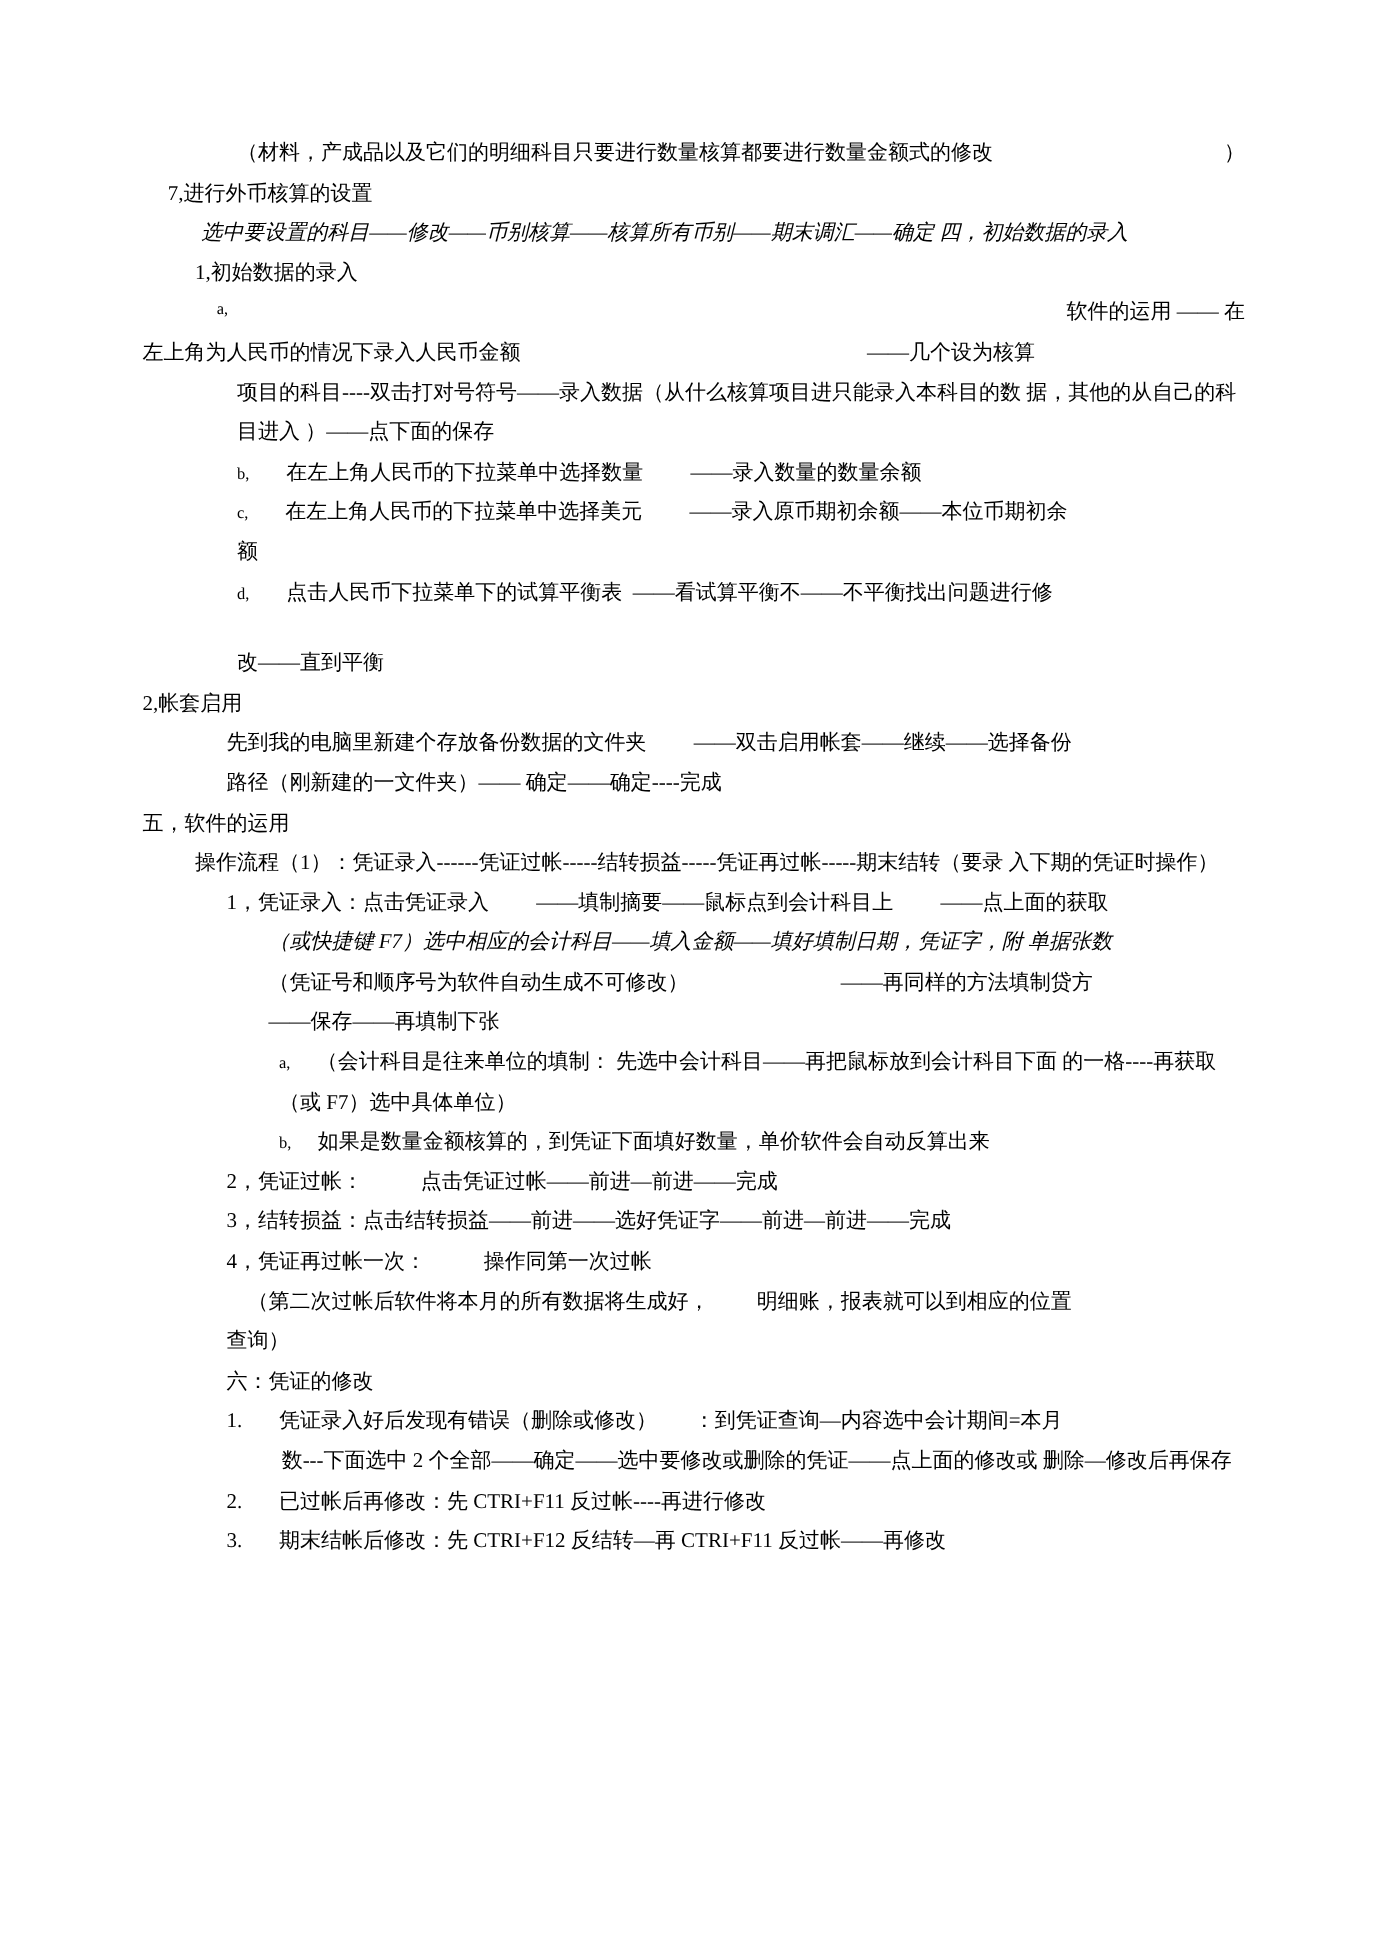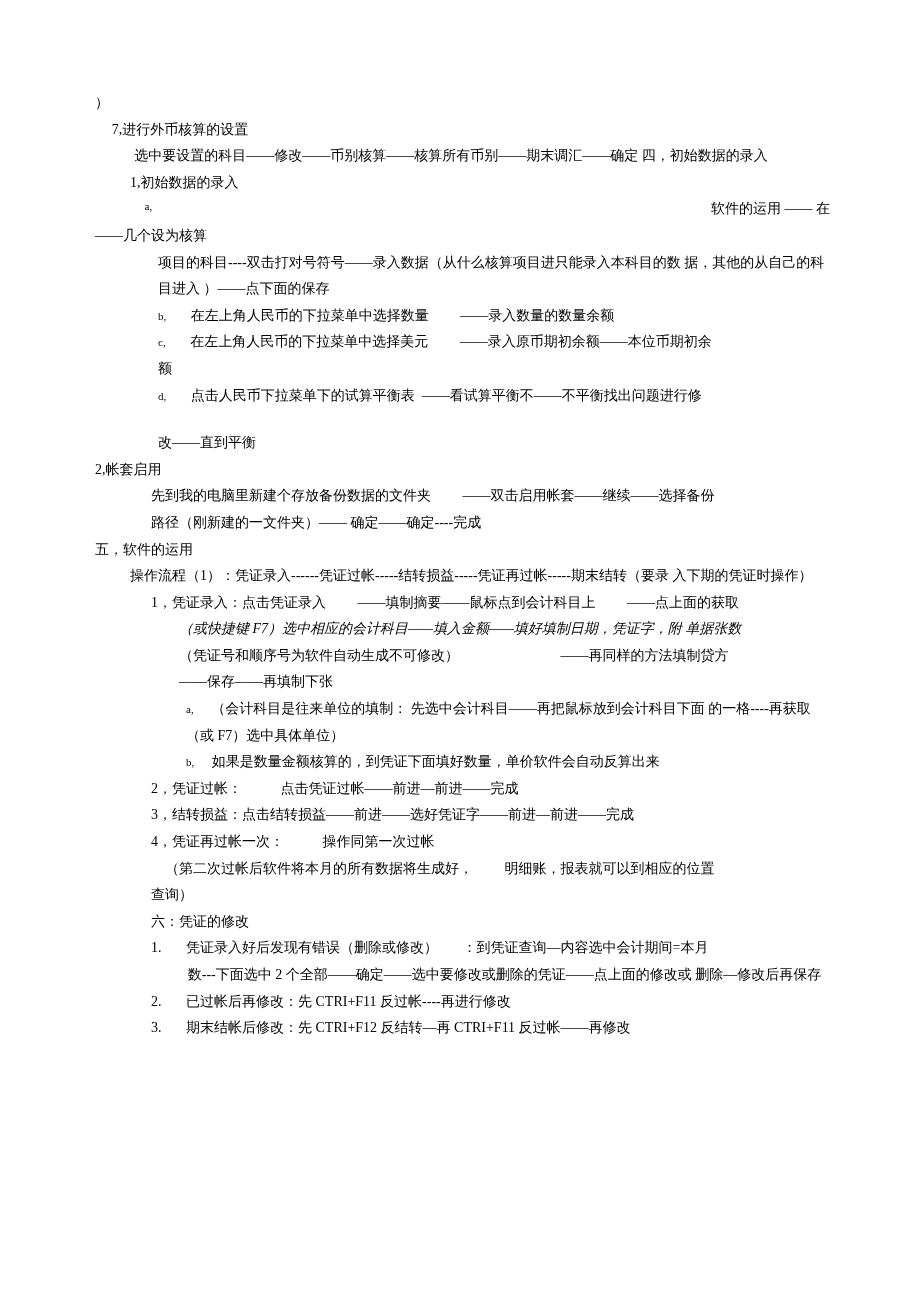--- a/index.html
+++ b/index.html
@@ -18,35 +18,37 @@
   .indent-2 { padding-left: 2.5em; }
   .indent-3 { padding-left: 4.5em; }
   .small { font-size: 11px; }
   .justify { display: flex; justify-content: space-between; }
   .seg { white-space: pre; }
 </style>
 </head>
 <body>
 
 <div class="line justify">
+  <span class="indent-3">（材料，产成品以及它们的明细科目只要进行数量核算都要进行数量金额式的修改</span>
   <span>）</span>
 </div>
 
 <div class="line indent-1">7,进行外币核算的设置</div>
 
-<div class="line indent-2" style="padding-left:2.8em;text-indent:-0em;">选中要设置的科目——修改——币别核算——核算所有币别——期末调汇——确定  四，初始数据的录入</div>
+<div class="line indent-2" style="padding-left:2.8em;text-indent:-0em;font-style:italic;">选中要设置的科目——修改——币别核算——核算所有币别——期末调汇——确定  四，初始数据的录入</div>
 
 <div class="line indent-2">1,初始数据的录入</div>
 
 <div class="line justify">
   <span class="indent-3 small">a,</span>
   <span>软件的运用  ——  在</span>
 </div>
 
 <div class="line justify" style="padding-right:10em;">
+  <span>左上角为人民币的情况下录入人民币金额</span>
   <span>——几个设为核算</span>
 </div>
 
 <div class="line indent-3" style="padding-left:4.5em;">项目的科目----双击打对号符号——录入数据（从什么核算项目进只能录入本科目的数  据，其他的从自己的科目进入 ）——点下面的保存</div>
 
 <div class="line" style="padding-left:4.5em;">
   <span class="small seg">b,</span>
   <span class="seg" style="padding-left:1.5em;">在左上角人民币的下拉菜单中选择数量</span>
   <span class="seg" style="padding-left:2em;">——录入数量的数量余额</span>
 </div>

